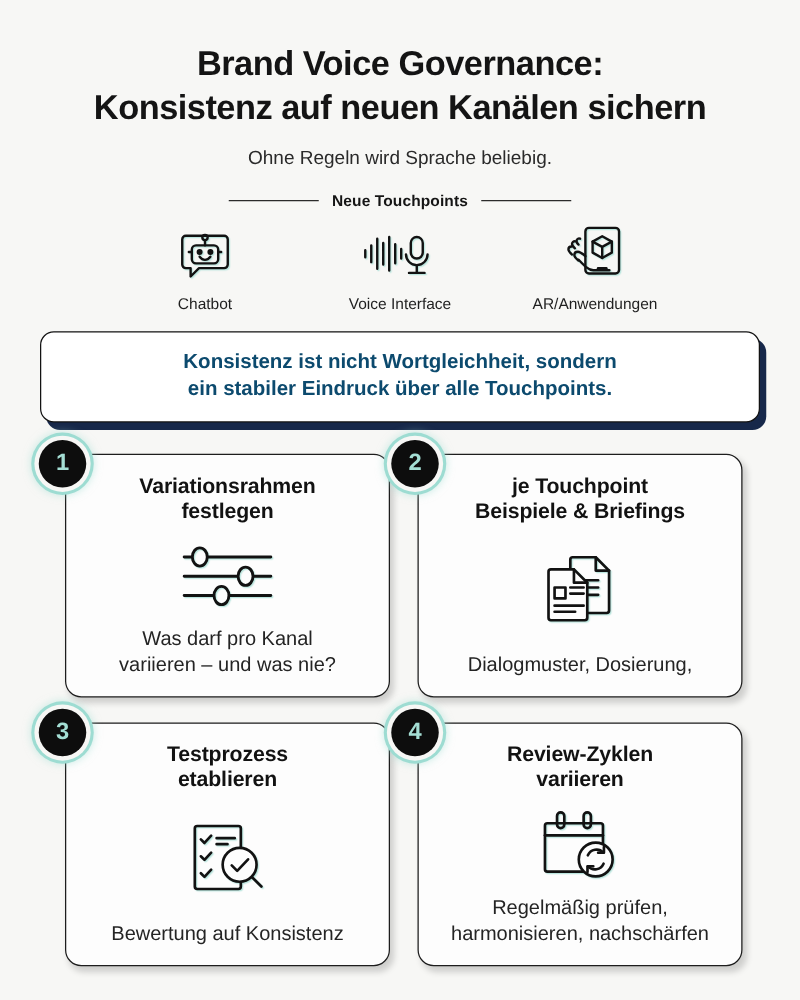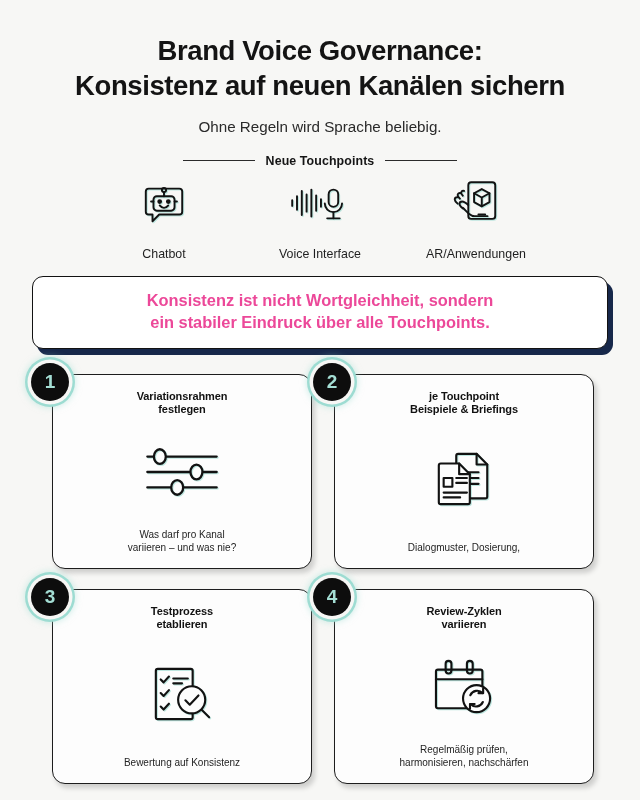--- a/index.html
+++ b/index.html
@@ -82,21 +82,21 @@
     width: 112px;
   }
   .tp-icon {
     height: 52px;
     display: flex;
     align-items: center;
     justify-content: center;
     filter: drop-shadow(1.5px 1.5px 0px #bde6df);
   }
   .tp-name {
-    margin-top: 18px;
+    margin-top: 7px;
     font-size: 12.4px;
     color: #1f1f1f;
     white-space: nowrap;
   }
 
   
   .callout-wrap {
     margin-top: 15px;
     position: relative;
     padding: 0 2px;
@@ -108,21 +108,21 @@
     border-radius: 11px;
     padding: 13px 18px 14px;
     text-align: center;
     box-shadow: 5px 6px 0 0 #17284a;
     z-index: 2;
   }
   .callout-text {
     font-size: 16.4px;
     font-weight: 700;
     line-height: 1.33;
-    color: #ec4899;
+    color: #0c4a6e;
   }
   .callout-line { display: block; white-space: nowrap; }
 
   
   .grid {
     margin-top: 25px;
     display: grid;
     grid-template-columns: 1fr 1fr;
     gap: 20px 22px;
     padding: 0 16px 0 22px;
@@ -157,38 +157,38 @@
     display: flex;
     flex-direction: column;
     align-items: center;
     text-align: center;
     box-shadow: 3px 4px 5px rgba(0,0,0,0.17);
     position: relative;
     z-index: 1;
   }
 
   .card-title {
-    font-size: 11px;
+    font-size: 17px;
     font-weight: 700;
     line-height: 1.22;
     color: #121212;
     letter-spacing: -0.1px;
   }
   .card-title .ct-line { display: block; white-space: nowrap; }
 
   .card-icon {
     flex: 1;
     display: flex;
     align-items: center;
     justify-content: center;
     filter: drop-shadow(1.5px 1.5px 0px #bde6df);
   }
 
   .card-desc {
-    font-size: 10px;
+    font-size: 16px;
     line-height: 1.32;
     color: #242424;
   }
   .card-desc .cd-line { display: block; white-space: nowrap; }
 
   svg { display: block; overflow: visible; }
 </style>
 </head>
 <body>
 

